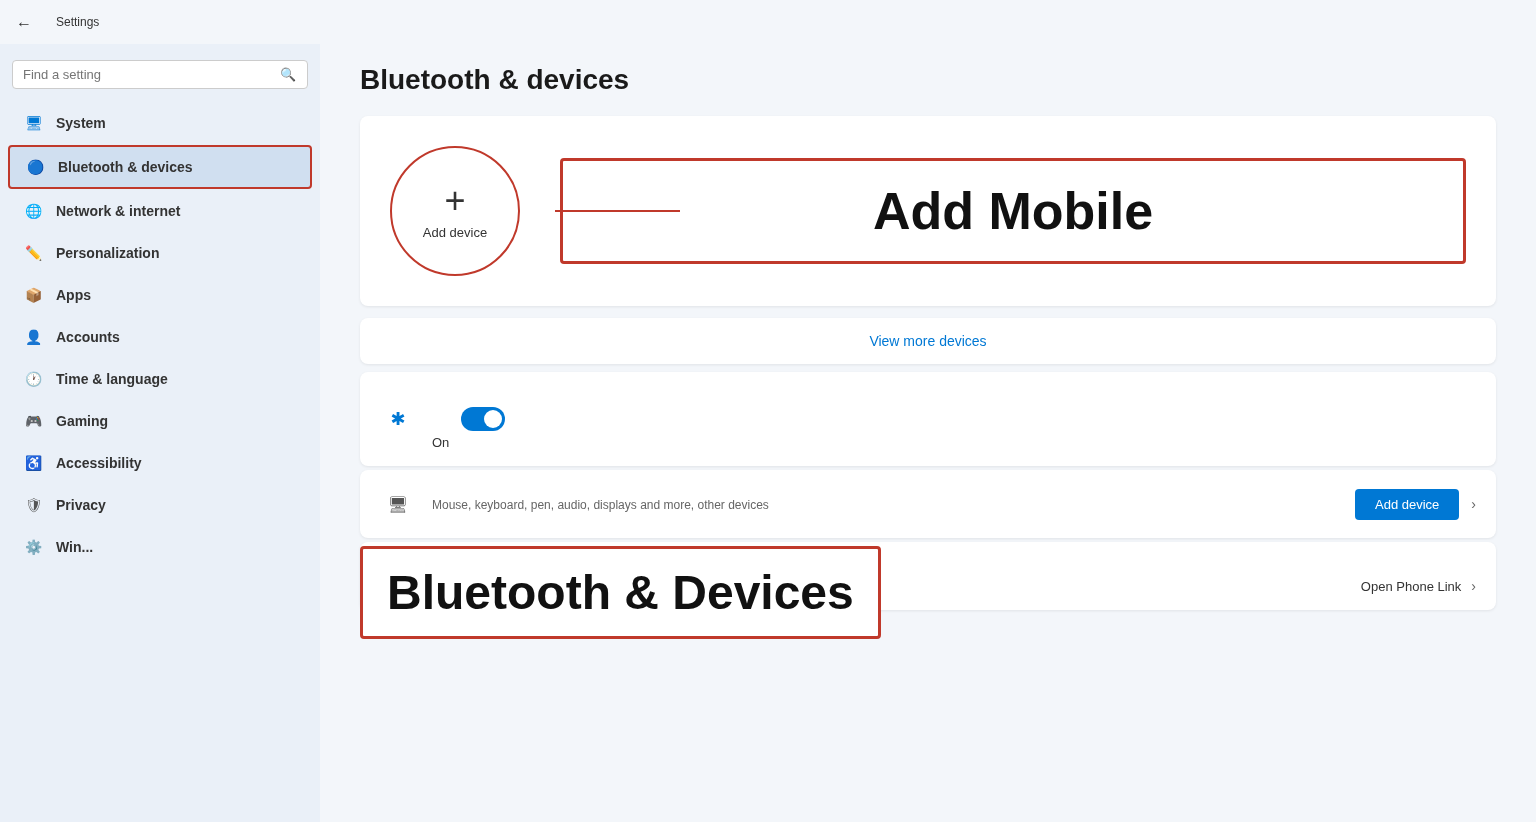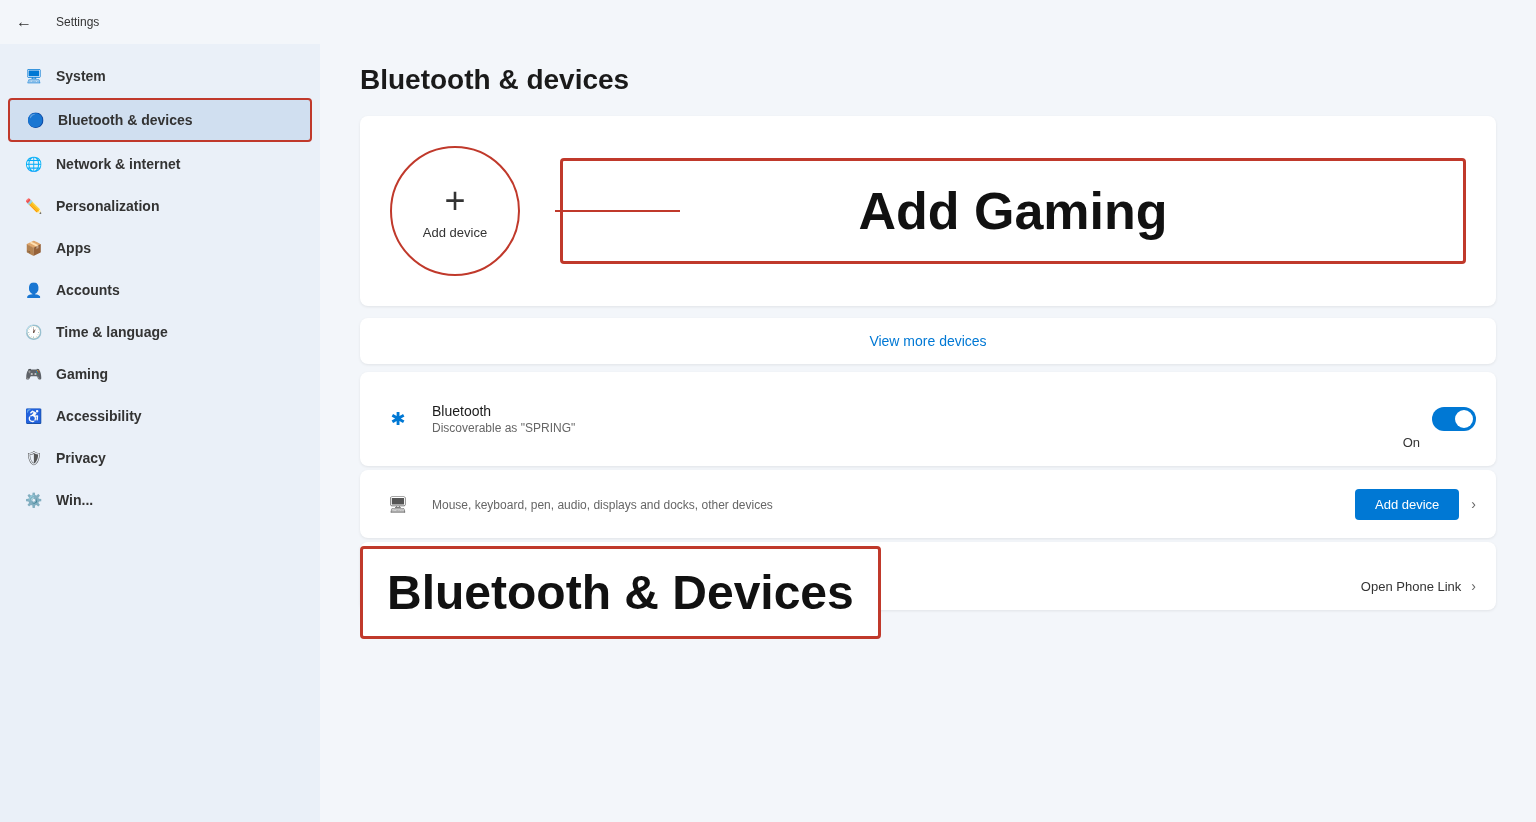--- a/index.html
+++ b/index.html
@@ -332,20 +332,24 @@
 <body>
 
 <div class="title-bar">
   <span class="back-icon">←</span>
   <span class="app-title">Settings</span>
 </div>
 
 <div class="main-layout">
 
   <nav class="sidebar">
+    <div class="search-box">
+      <input type="text" placeholder="Find a setting" style="">
+      <span class="search-icon-small">🔍</span>
+    </div>
 
     <div class="nav-item">
       <span class="nav-icon icon-system">🖥</span>
       <span class="nav-label">System</span>
     </div>
     <div class="nav-item active">
       <span class="nav-icon icon-bluetooth">🔵</span>
       <span class="nav-label">Bluetooth &amp; devices</span>
     </div>
     <div class="nav-item">
@@ -394,48 +398,44 @@
       <svg class="svg-overlay" style="position:absolute;top:0;left:0;width:100%;height:100%;pointer-events:none;">
         <line x1="195" y1="95" x2="320" y2="95" stroke="#c0392b" stroke-width="2"></line>
       </svg>
 
       <div class="add-circle">
         <span class="plus-icon">+</span>
         <span class="add-label">Add device</span>
       </div>
 
       <div class="add-devices-annotation">
-        <span class="annotation-text">Add Gaming</span>
+        <span class="annotation-text">Add Mobile</span>
       </div>
     </div>
 
     <div class="view-more-row">
       <a class="view-more-link">View more devices</a>
     </div>
 
     <div class="settings-row">
       <div class="row-icon-area">
         <span class="bt-icon">✱</span>
       </div>
-      <div class="row-text">
-        <div class="row-title">Bluetooth</div>
-        <div class="row-subtitle">Discoverable as "SPRING"</div>
-      </div>
       <div class="row-actions">
         <span class="toggle-label">On</span>
         <div class="toggle"></div>
       </div>
     </div>
 
     <div class="settings-row">
       <div class="row-icon-area">
         <span class="devices-icon">🖥</span>
       </div>
       <div class="row-text">
-        <div class="row-subtitle">Mouse, keyboard, pen, audio, displays and docks, other devices</div>
+        <div class="row-subtitle">Mouse, keyboard, pen, audio, displays and more, other devices</div>
       </div>
       <div class="row-actions">
         <button class="add-device-btn">Add device</button>
         <span class="chevron">›</span>
       </div>
     </div>
 
     <div style="position:relative;">
       <div class="settings-row" style="position:relative;align-items:flex-end;">
         <div class="row-icon-area">

